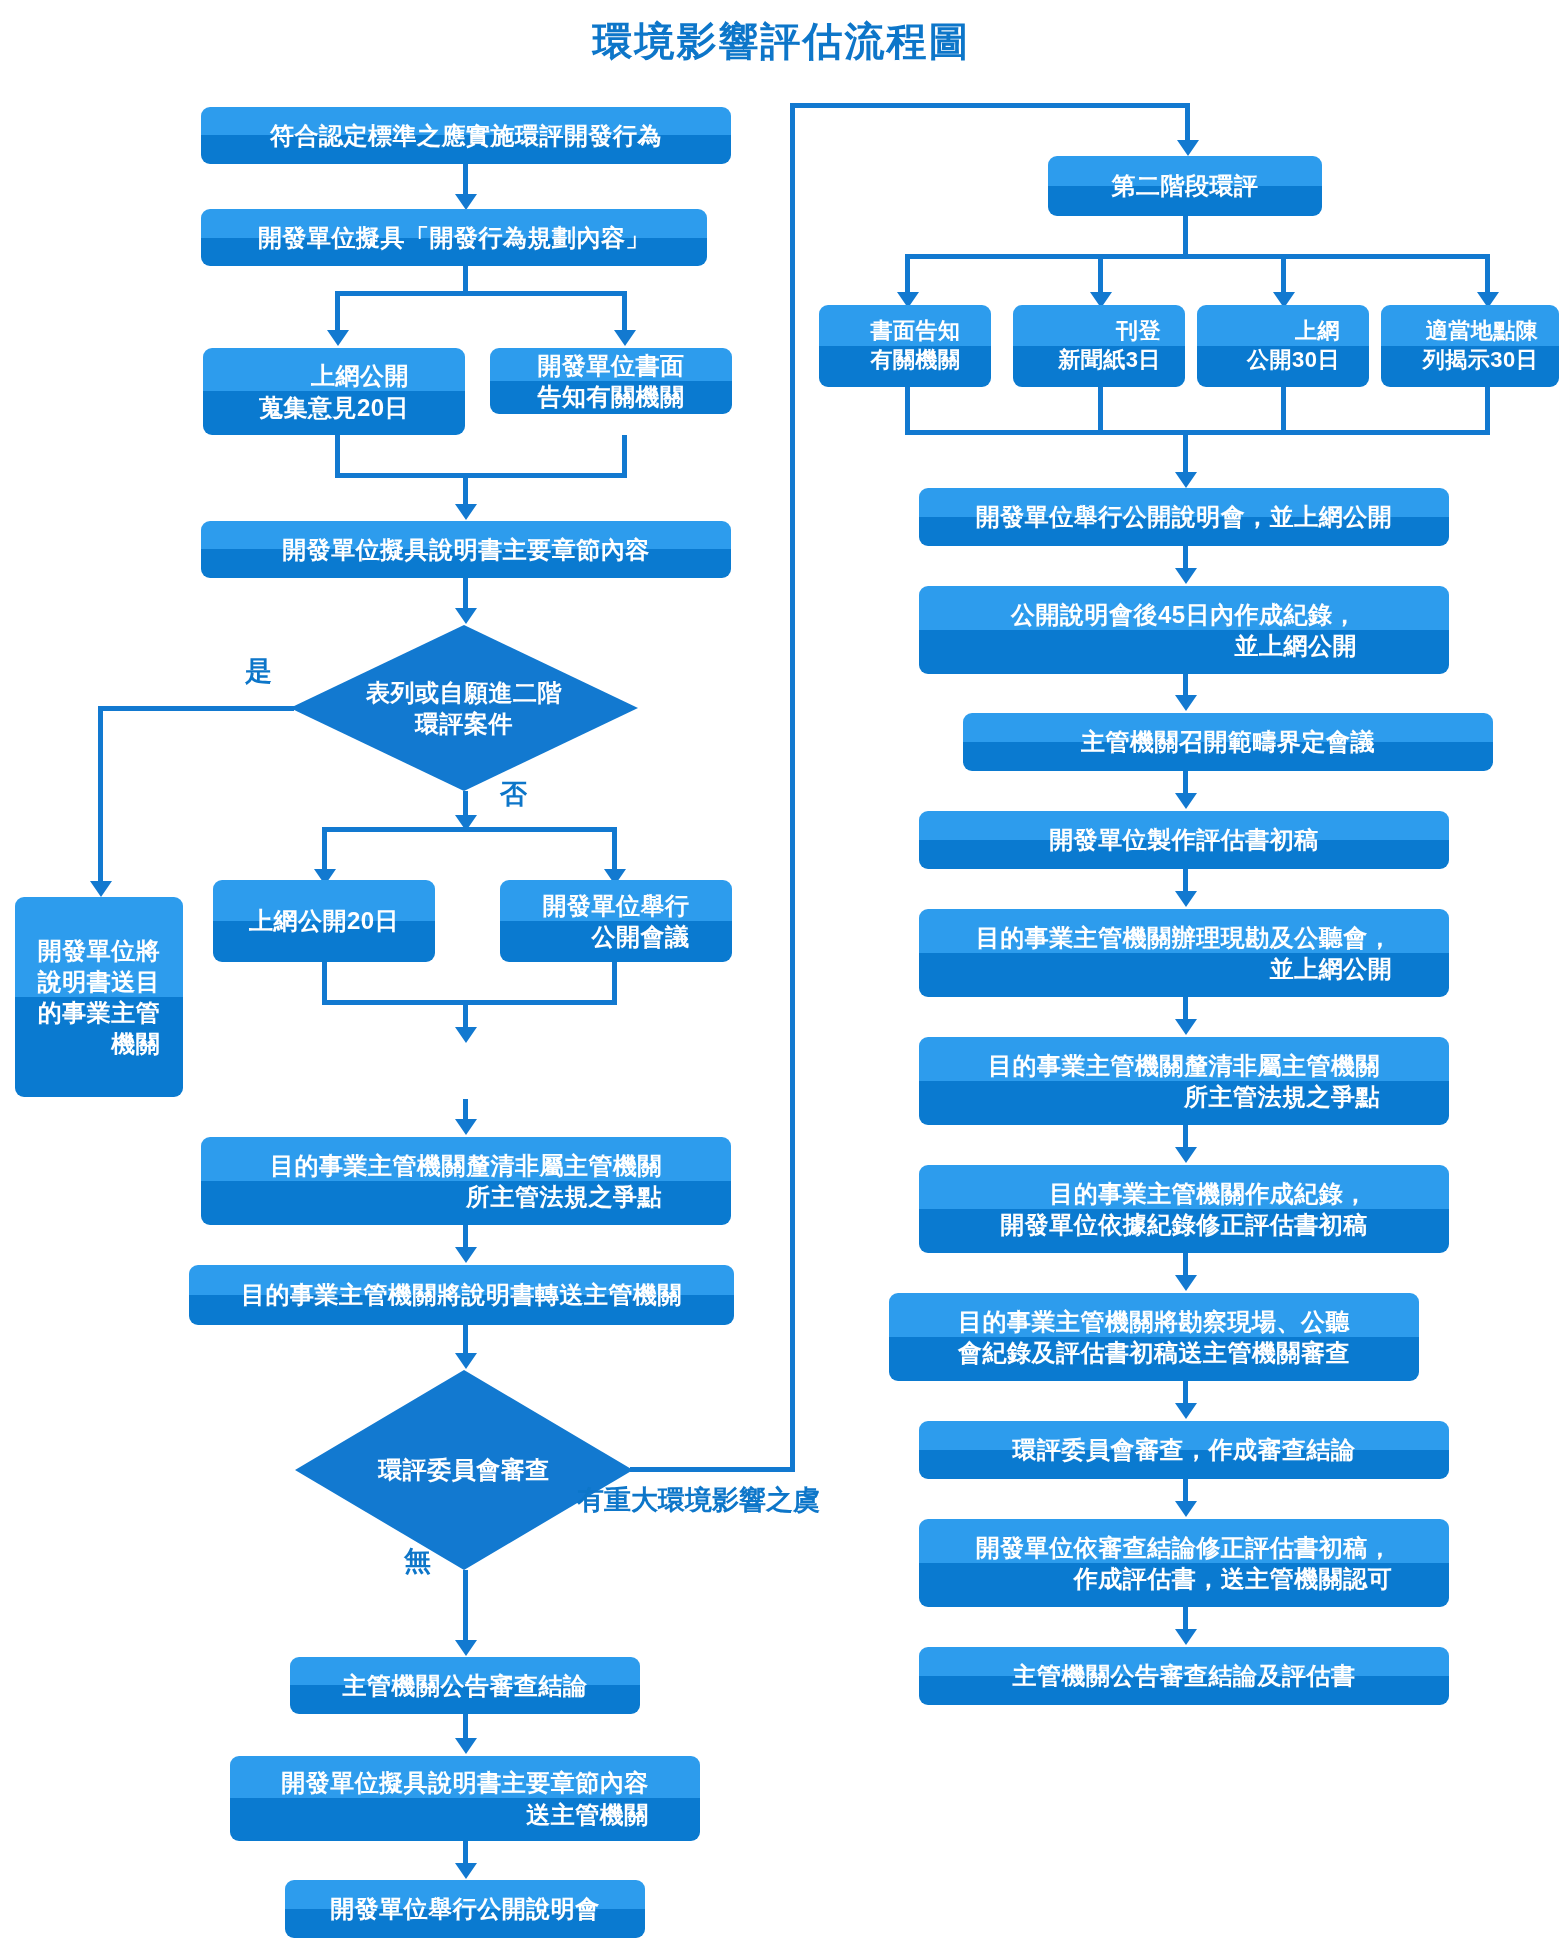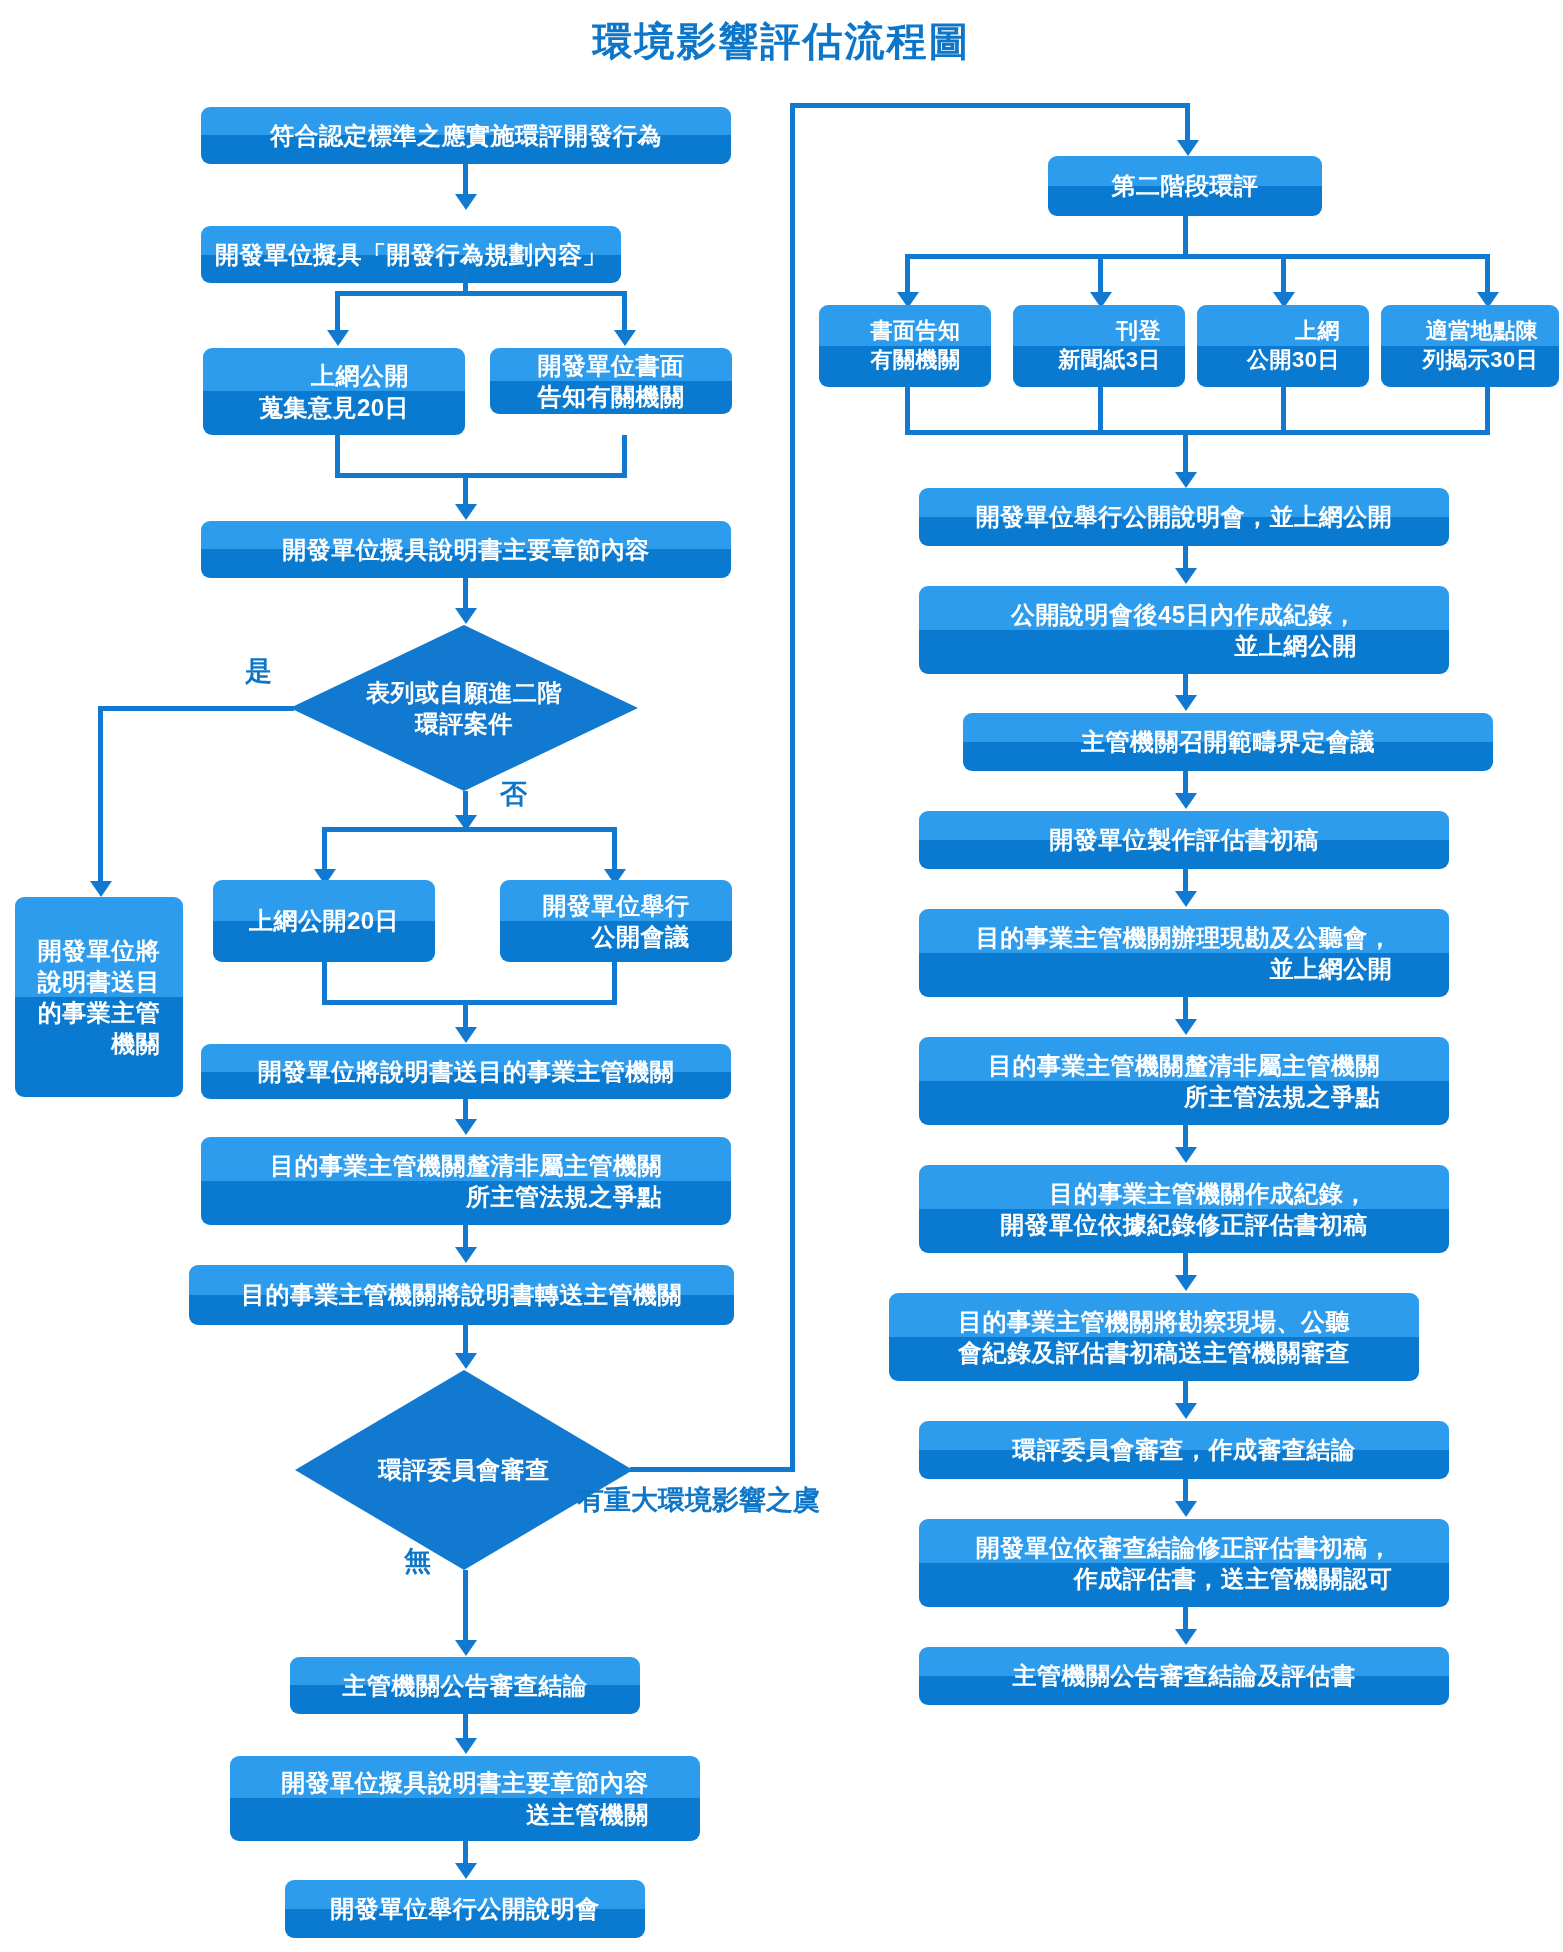--- a/index.html
+++ b/index.html
@@ -83,21 +83,21 @@
 <body>
 
 <div id="canvas">
 
   <div class="title">環境影響評估流程圖</div>
 
   <div class="box" style="left:201px;top:107px;width:530px;height:57px;">符合認定標準之應實施環評開發行為</div>
   <div class="ln vln" style="left:463px;top:164px;height:30px;"></div>
   <div class="arrow-d" style="left:455px;top:194px;"></div>
 
-  <div class="box" style="left:201px;top:226px;width:420px;height:57px;">開發單位擬具「開發行為規劃內容」</div>
+  <div class="box" style="left:201px;top:209px;width:506px;height:57px;">開發單位擬具「開發行為規劃內容」</div>
 
   <div class="ln vln" style="left:463px;top:266px;height:27px;"></div>
   <div class="ln hln" style="left:335px;top:291px;width:292px;"></div>
   <div class="ln vln" style="left:335px;top:291px;height:39px;"></div>
   <div class="arrow-d" style="left:327px;top:330px;"></div>
   <div class="ln vln" style="left:622px;top:291px;height:39px;"></div>
   <div class="arrow-d" style="left:614px;top:330px;"></div>
 
   <div class="box" style="left:203px;top:348px;width:262px;height:87px;">上網公開
 蒐集意見20日</div>
@@ -142,21 +142,20 @@
   <div class="box" style="left:213px;top:880px;width:222px;height:82px;">上網公開20日</div>
   <div class="box" style="left:500px;top:880px;width:232px;height:82px;">開發單位舉行
 公開會議</div>
 
   <div class="ln vln" style="left:322px;top:962px;height:41px;"></div>
   <div class="ln vln" style="left:612px;top:962px;height:41px;"></div>
   <div class="ln hln" style="left:322px;top:1000px;width:295px;"></div>
   <div class="ln vln" style="left:463px;top:1000px;height:27px;"></div>
   <div class="arrow-d" style="left:455px;top:1027px;"></div>
 
-  <div class="box" style="left:201px;top:1044px;width:530px;height:55px;">開發單位將說明書送目的事業主管機關</div>
   <div class="ln vln" style="left:463px;top:1099px;height:20px;"></div>
   <div class="arrow-d" style="left:455px;top:1119px;"></div>
 
   <div class="box" style="left:201px;top:1137px;width:530px;height:88px;">目的事業主管機關釐清非屬主管機關
 所主管法規之爭點</div>
   <div class="ln vln" style="left:463px;top:1225px;height:22px;"></div>
   <div class="arrow-d" style="left:455px;top:1247px;"></div>
 
   <div class="box" style="left:189px;top:1265px;width:545px;height:60px;">目的事業主管機關將說明書轉送主管機關</div>
   <div class="ln vln" style="left:463px;top:1325px;height:28px;"></div>

